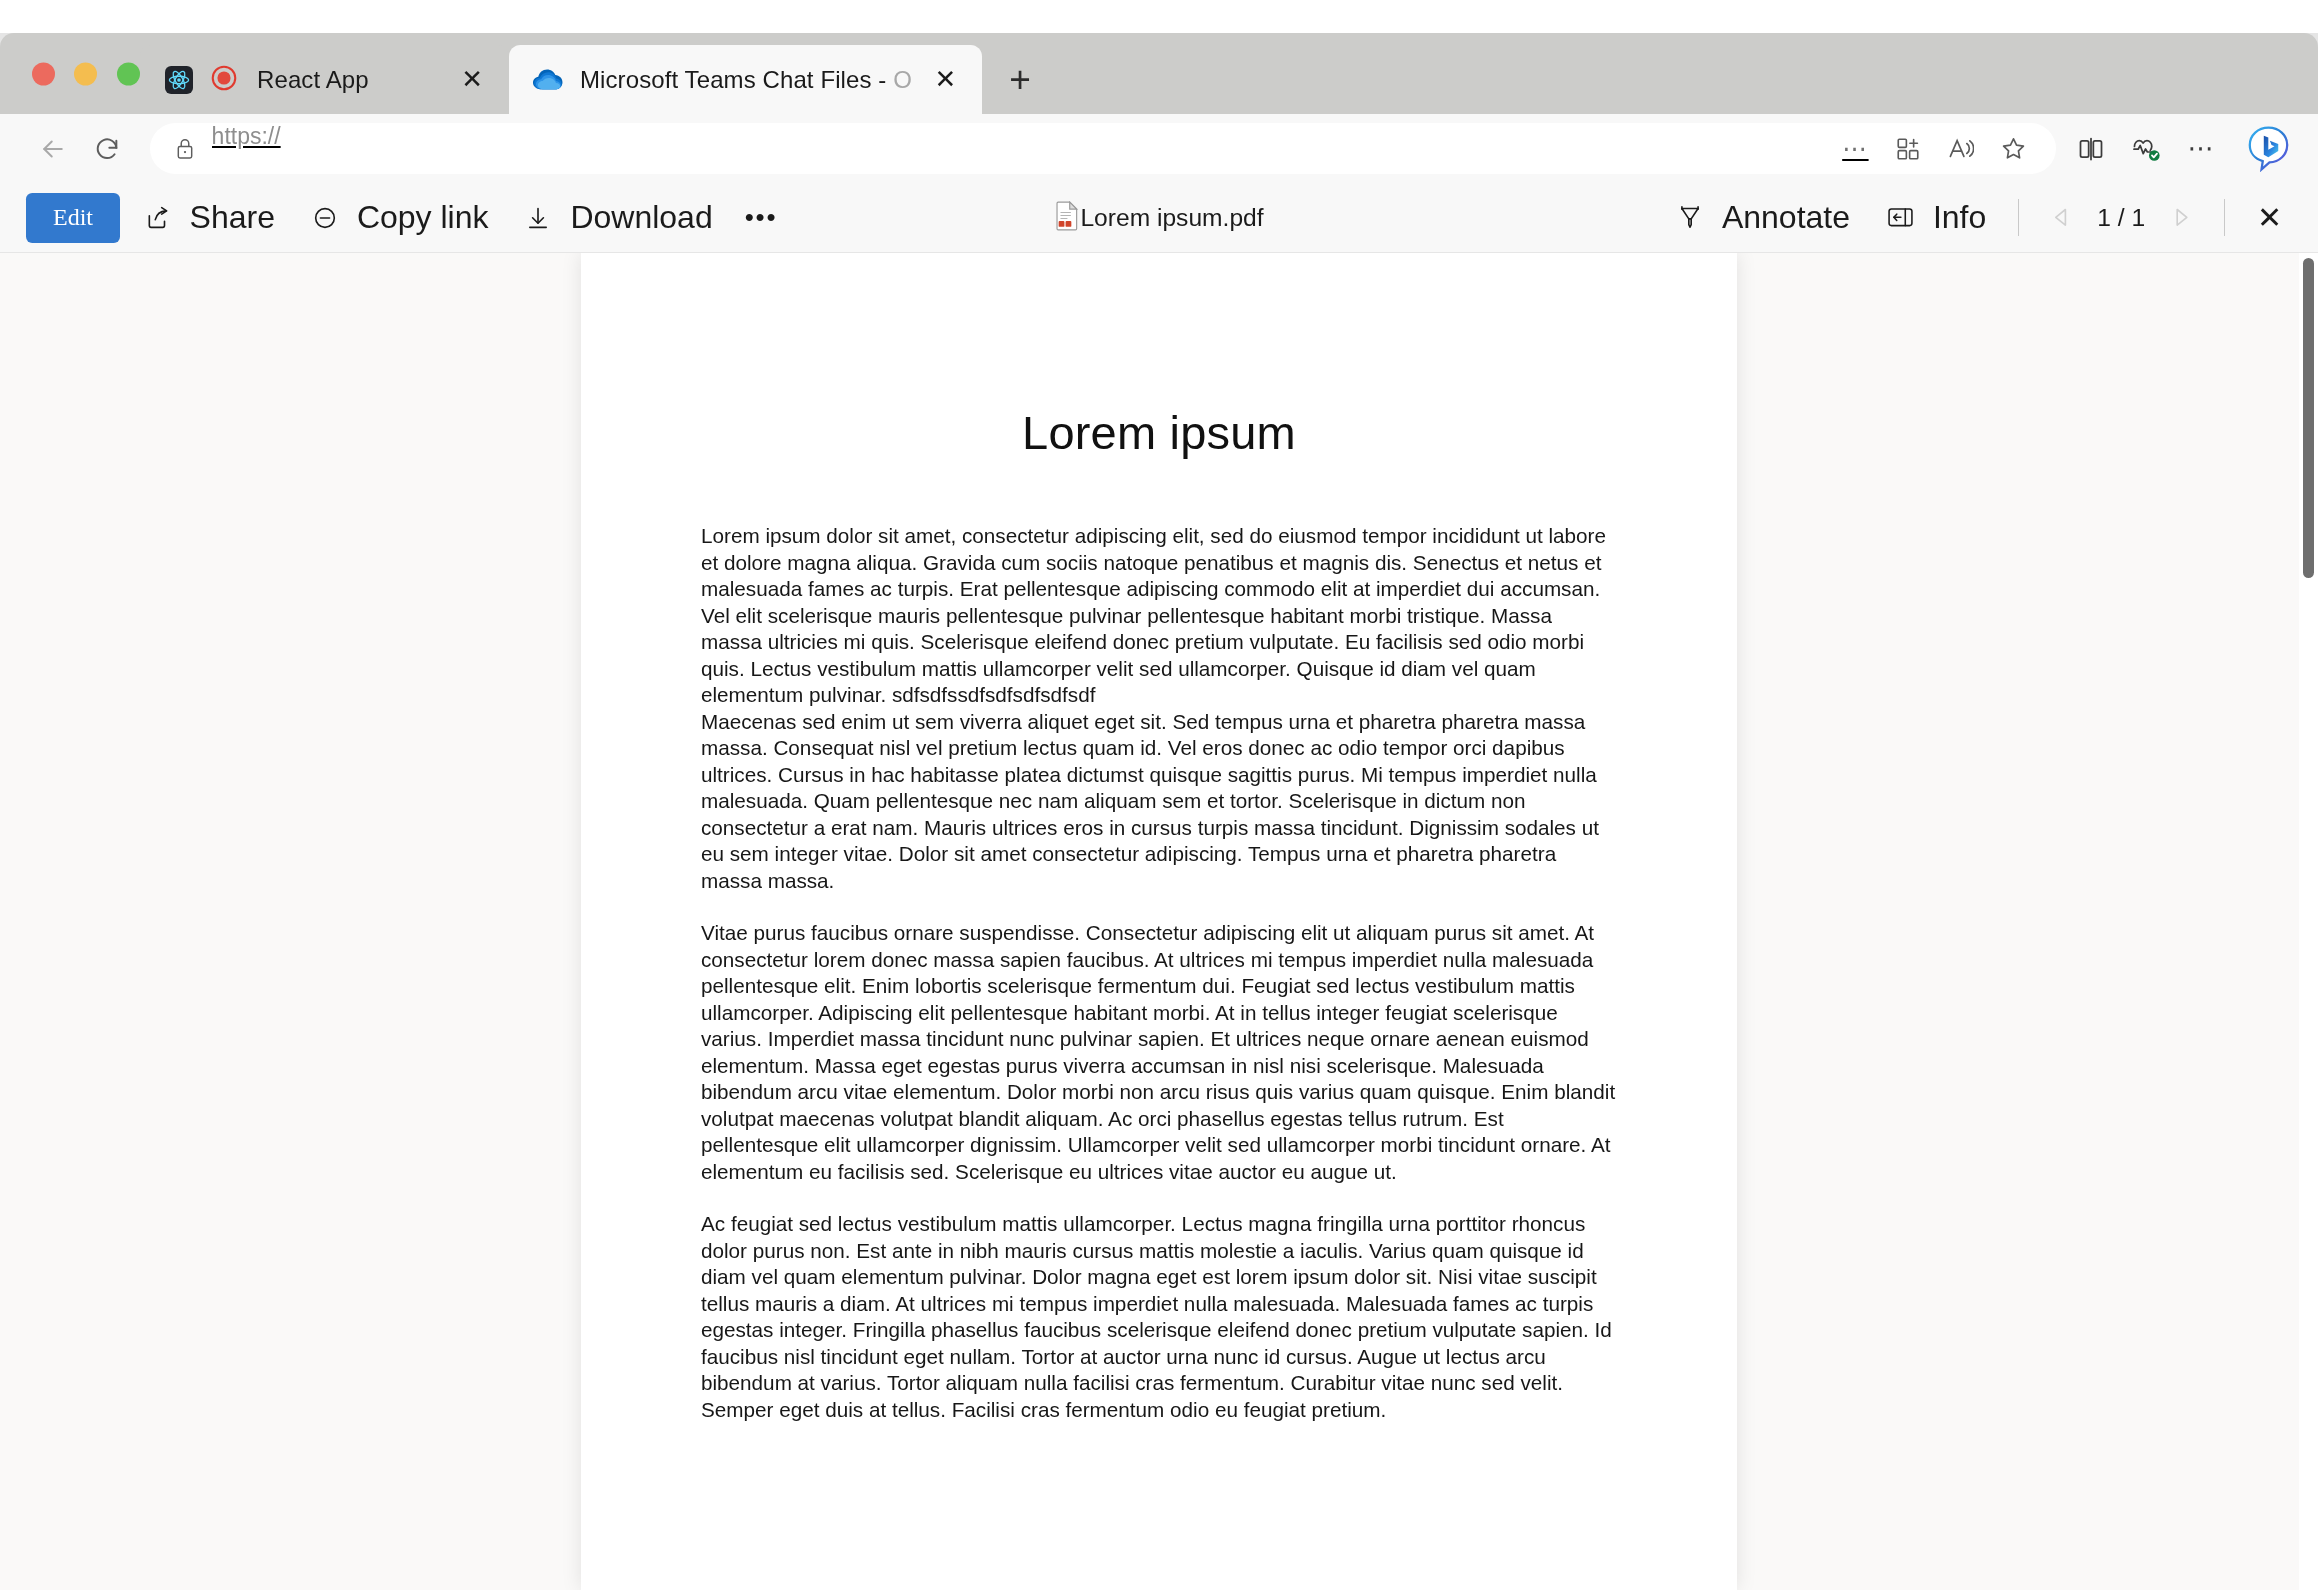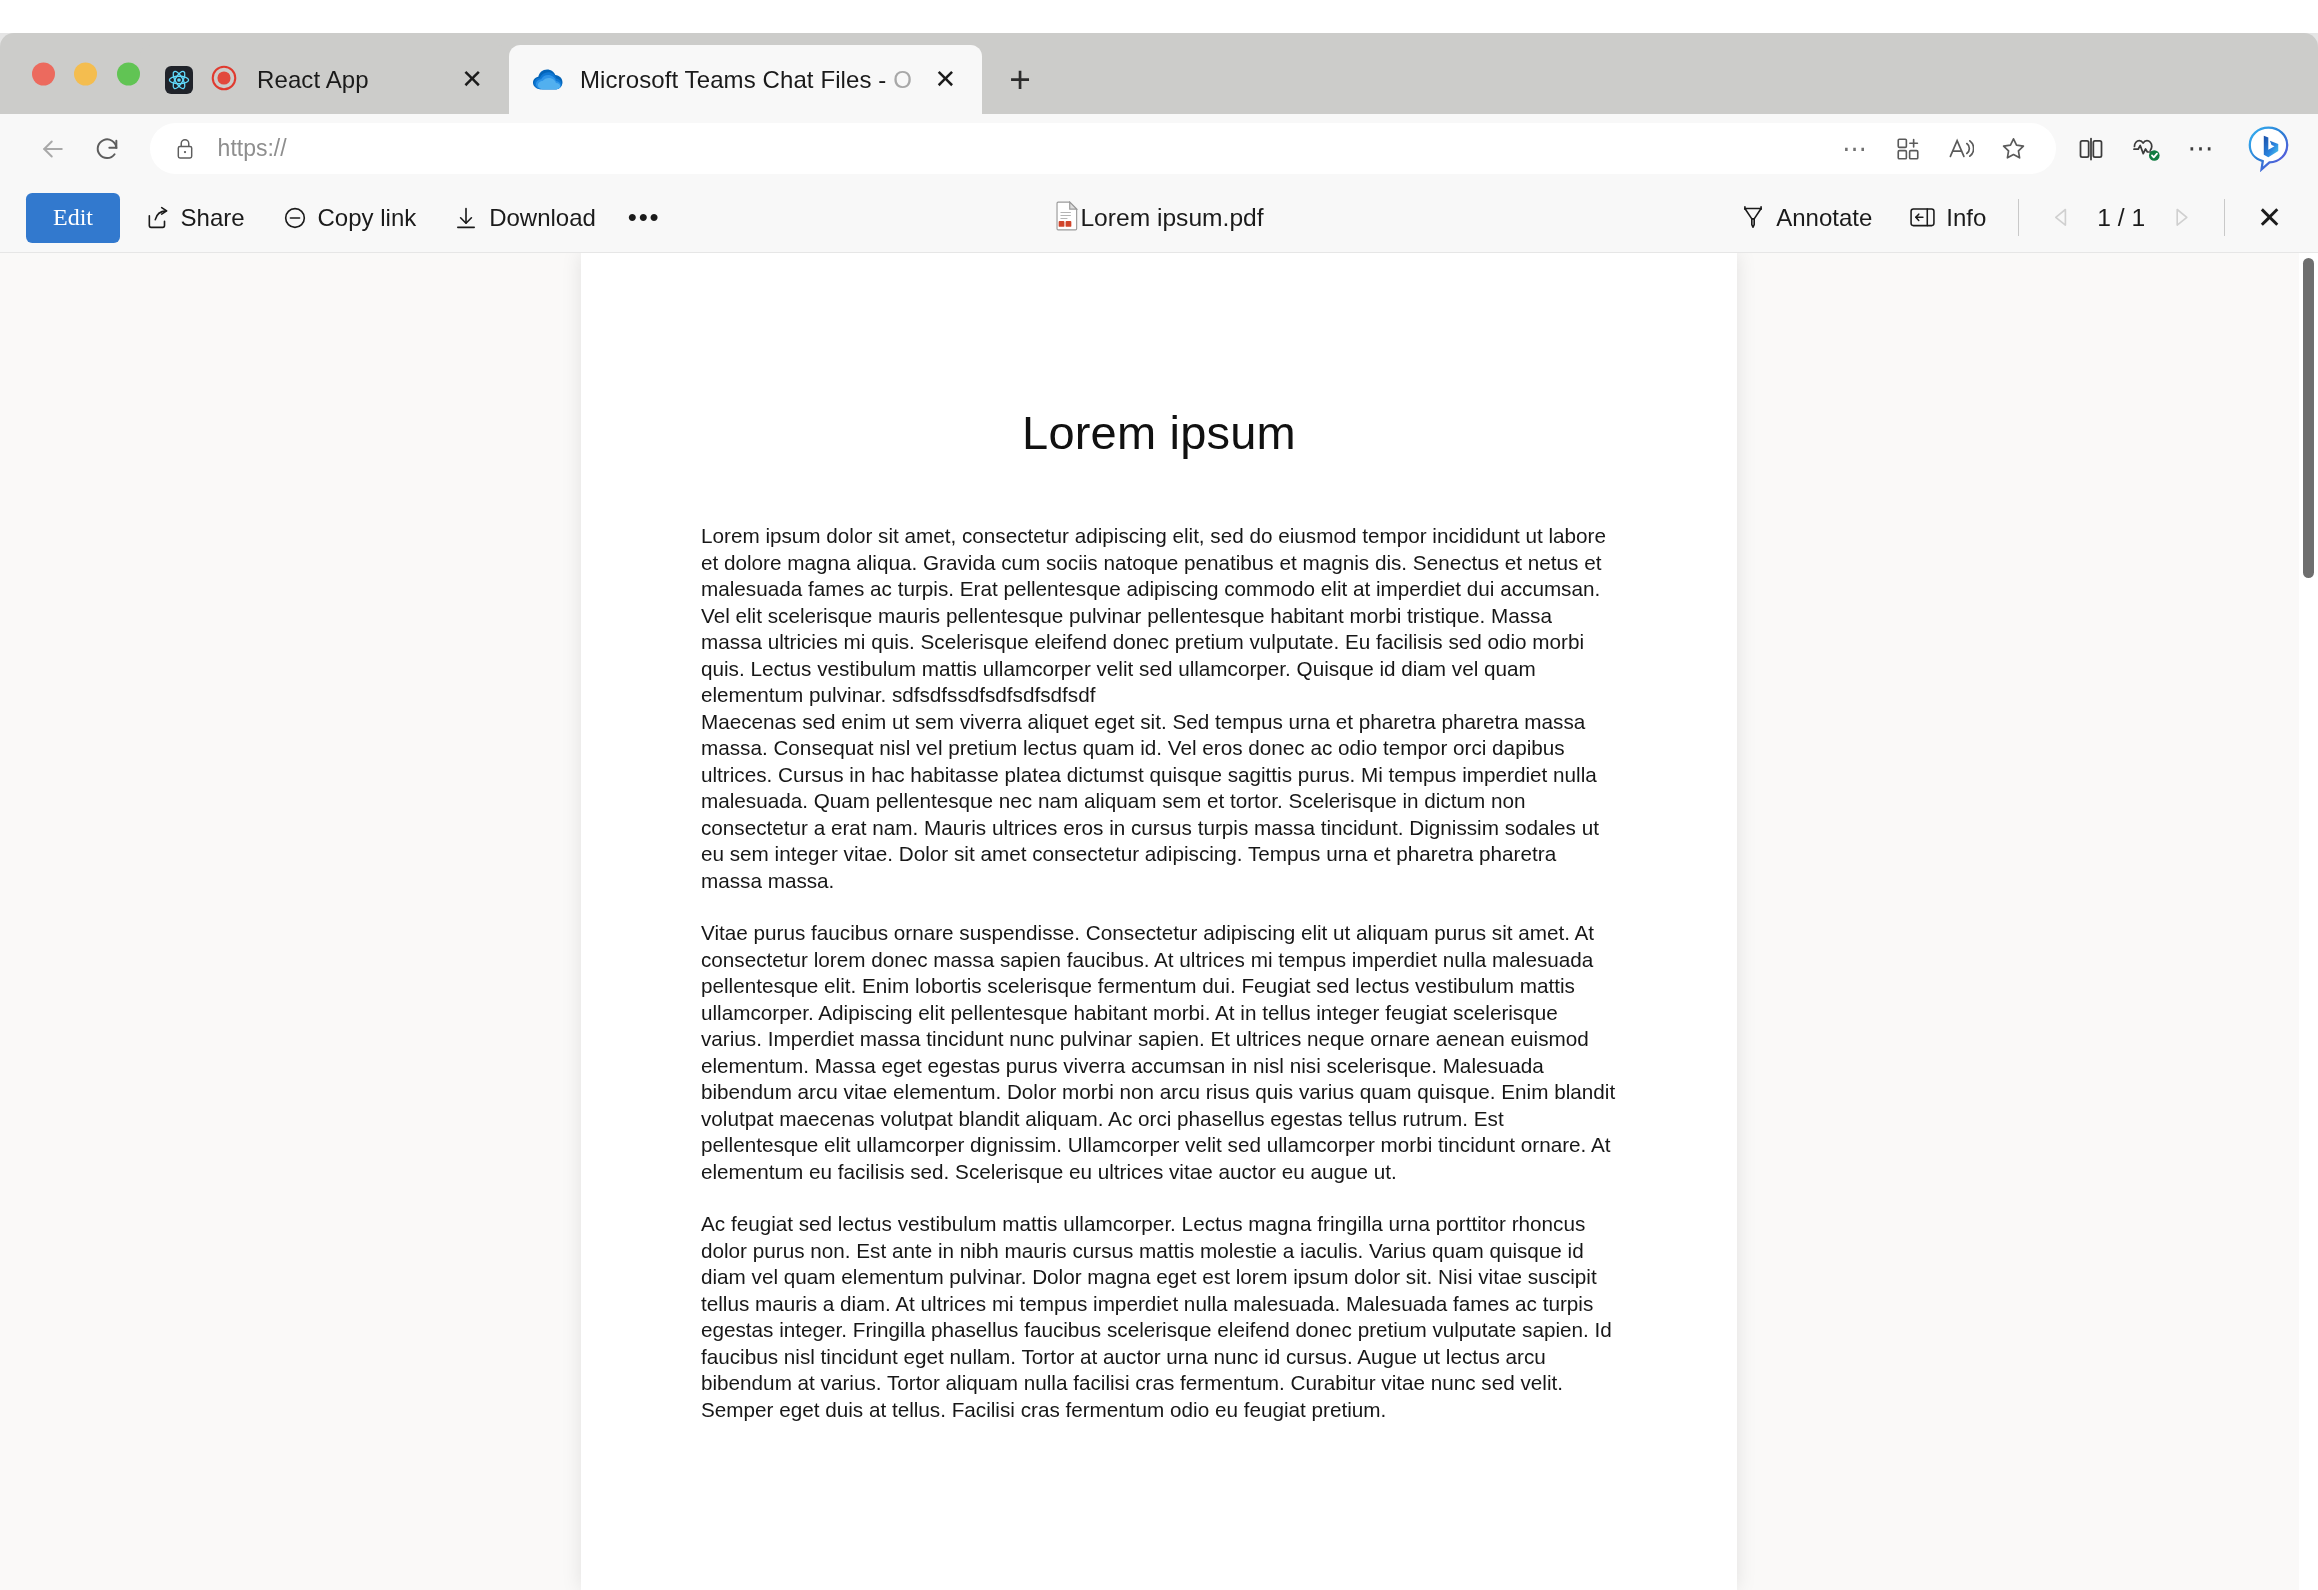--- a/index.html
+++ b/index.html
@@ -79,24 +79,25 @@
   .navbtn {
     width: 54px; height: 54px;
     display: flex; align-items: center; justify-content: center;
     color: #5d5d5d;
   }
   .navbtn.back { color: #a9a9a9; }
   .omnibox {
     flex: 1 1 auto; height: 51px;
     background: #ffffff;
     border-radius: 25.5px;
-    display: flex; align-items: center;
+    display: flex; 
     margin: 0 14px 0 16px;
     padding: 0 19.3px 0 24.6px;
-    gap: 22px;
+    gap: 16px;
+    text-decoration: underline;
   }
   .lock { flex: 0 0 21px; display: flex; align-items: center; }
   .omnitext {
     flex: 1 1 auto;
     font-size: 23px; color: #8e8e8e;
     white-space: nowrap; overflow: hidden;
   }
   .omni-icons { display: flex; align-items: center; gap: 26px; padding-right: 10.5px; }
   .oi { display: flex; align-items: center; justify-content: center; color: #5a5a5a; }
   .bar-right { display: flex; align-items: center; gap: 26px; padding-left: 7px; }
@@ -118,23 +119,23 @@
     color: #ffffff;
     font-size: 24px;
     border: none;
     border-radius: 6.2px;
     height: 50px;
     padding: 0 27px;
     display: flex; align-items: center; justify-content: center;
     font-family: Liberation Serif, serif;
   }
   .cmd {
-    display: flex; align-items: center; gap: 10px;
+    display: flex; align-items: center; gap: 19px;
     height: 50px; padding: 0 12.3px;
-    font-size: 24px; color: #1b1b1b;
+    font-size: 32px; color: #1b1b1b;
     margin-left: 12.3px;
     white-space: nowrap;
   }
   .cmd .ico { display: flex; align-items: center; justify-content: center; }
   .dots-btn {
     display: flex; align-items: center; justify-content: center;
     height: 50px; width: 51px; margin-left: 10.5px;
     font-size: 26px; color: #1b1b1b; letter-spacing: 1.8px;
   }
   .filecenter {

